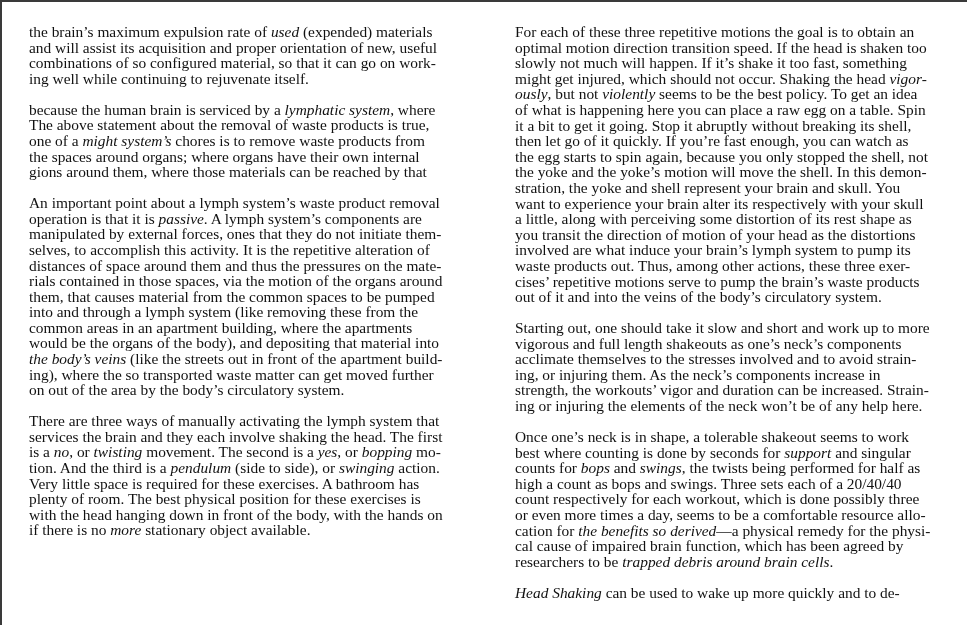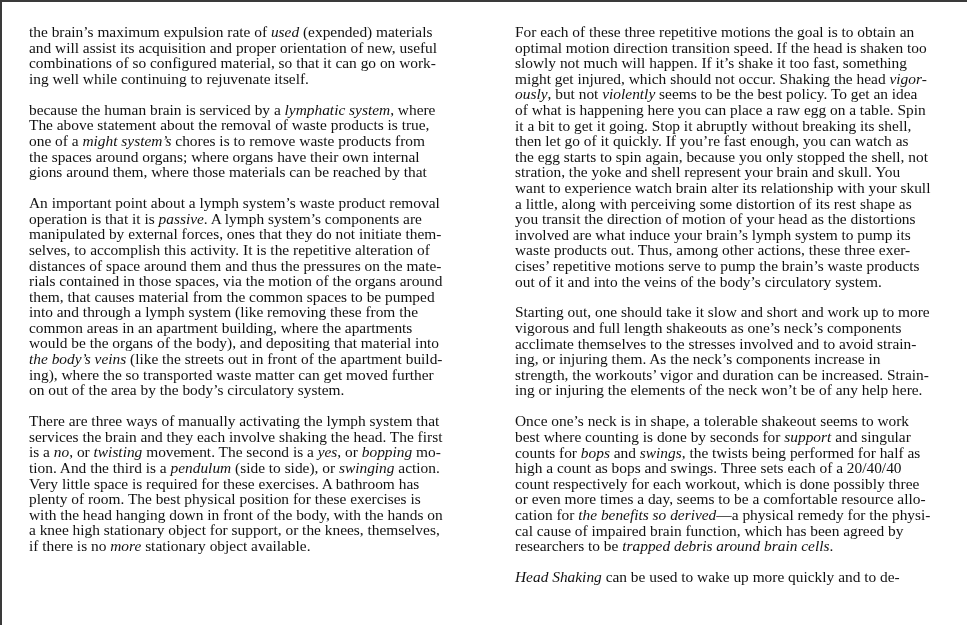--- a/index.html
+++ b/index.html
@@ -58,37 +58,37 @@
       <div class="line"><span>on out of the area by the body’s circulatory system.</span></div>
     </div>
     <div class="para">
       <div class="line"><span>There are three ways of manually activating the lymph system that</span></div>
       <div class="line"><span>services the brain and they each involve shaking the head. The first</span></div>
       <div class="line"><span>is a </span><em>no</em><span>, or </span><em>twisting</em><span> movement. The second is a </span><em>yes</em><span>, or </span><em>bopping</em><span> mo-</span></div>
       <div class="line"><span>tion. And the third is a </span><em>pendulum</em><span> (side to side), or </span><em>swinging</em><span> action.</span></div>
       <div class="line"><span>Very little space is required for these exercises. A bathroom has</span></div>
       <div class="line"><span>plenty of room. The best physical position for these exercises is</span></div>
       <div class="line"><span>with the head hanging down in front of the body, with the hands on</span></div>
-      <div class="line"><span>a knee high stationary object for support, or the knees, themselves,</span></div>
       <div class="line"><span>if there is no </span><em>more</em><span> stationary object available.</span></div>
     </div>
   </div>
 <div class="column col-right">
     <div class="para">
       <div class="line"><span>For each of these three repetitive motions the goal is to obtain an</span></div>
       <div class="line"><span>optimal motion direction transition speed. If the head is shaken too</span></div>
       <div class="line"><span>slowly not much will happen. If it’s shake it too fast, something</span></div>
       <div class="line"><span>might get injured, which should not occur. Shaking the head </span><em>vigor-</em></div>
       <div class="line"><em>ously</em><span>, but not </span><em>violently</em><span> seems to be the best policy. To get an idea</span></div>
       <div class="line"><span>of what is happening here you can place a raw egg on a table. Spin</span></div>
       <div class="line"><span>it a bit to get it going. Stop it abruptly without breaking its shell,</span></div>
       <div class="line"><span>then let go of it quickly. If you’re fast enough, you can watch as</span></div>
       <div class="line"><span>the egg starts to spin again, because you only stopped the shell, not</span></div>
+      <div class="line"><span>the yoke and the yoke’s motion will move the shell. In this demon-</span></div>
       <div class="line"><span>stration, the yoke and shell represent your brain and skull. You</span></div>
-      <div class="line"><span>want to experience watch brain alter its relationship with your skull</span></div>
+      <div class="line"><span>want to experience your brain alter its respectively with your skull</span></div>
       <div class="line"><span>a little, along with perceiving some distortion of its rest shape as</span></div>
       <div class="line"><span>you transit the direction of motion of your head as the distortions</span></div>
       <div class="line"><span>involved are what induce your brain’s lymph system to pump its</span></div>
       <div class="line"><span>waste products out. Thus, among other actions, these three exer-</span></div>
       <div class="line"><span>cises’ repetitive motions serve to pump the brain’s waste products</span></div>
       <div class="line"><span>out of it and into the veins of the body’s circulatory system.</span></div>
     </div>
     <div class="para">
       <div class="line"><span>Starting out, one should take it slow and short and work up to more</span></div>
       <div class="line"><span>vigorous and full length shakeouts as one’s neck’s components</span></div>

